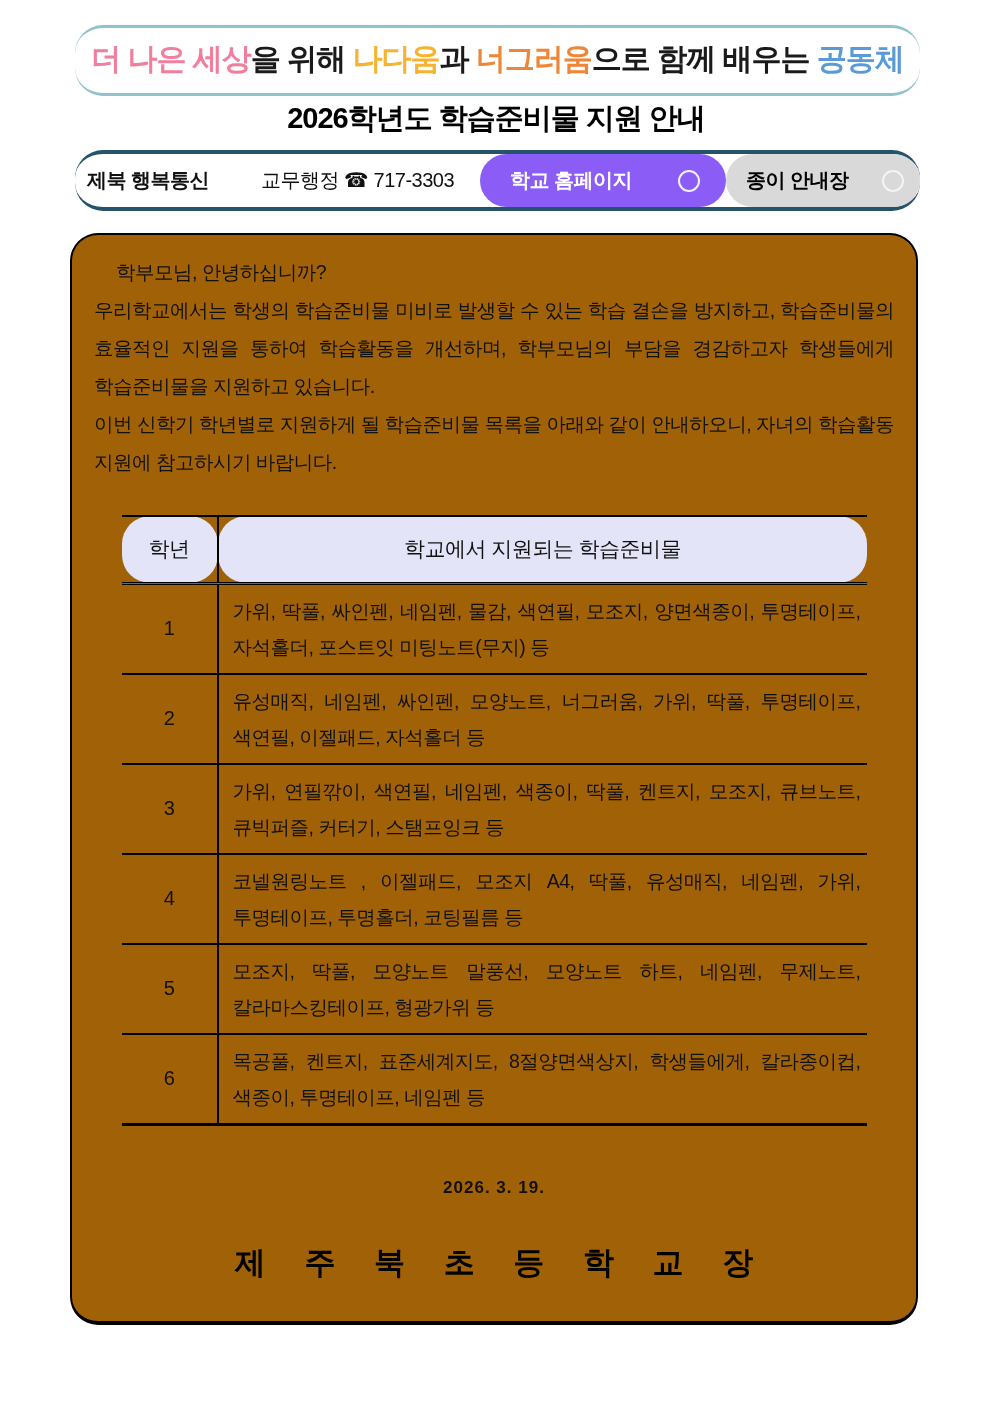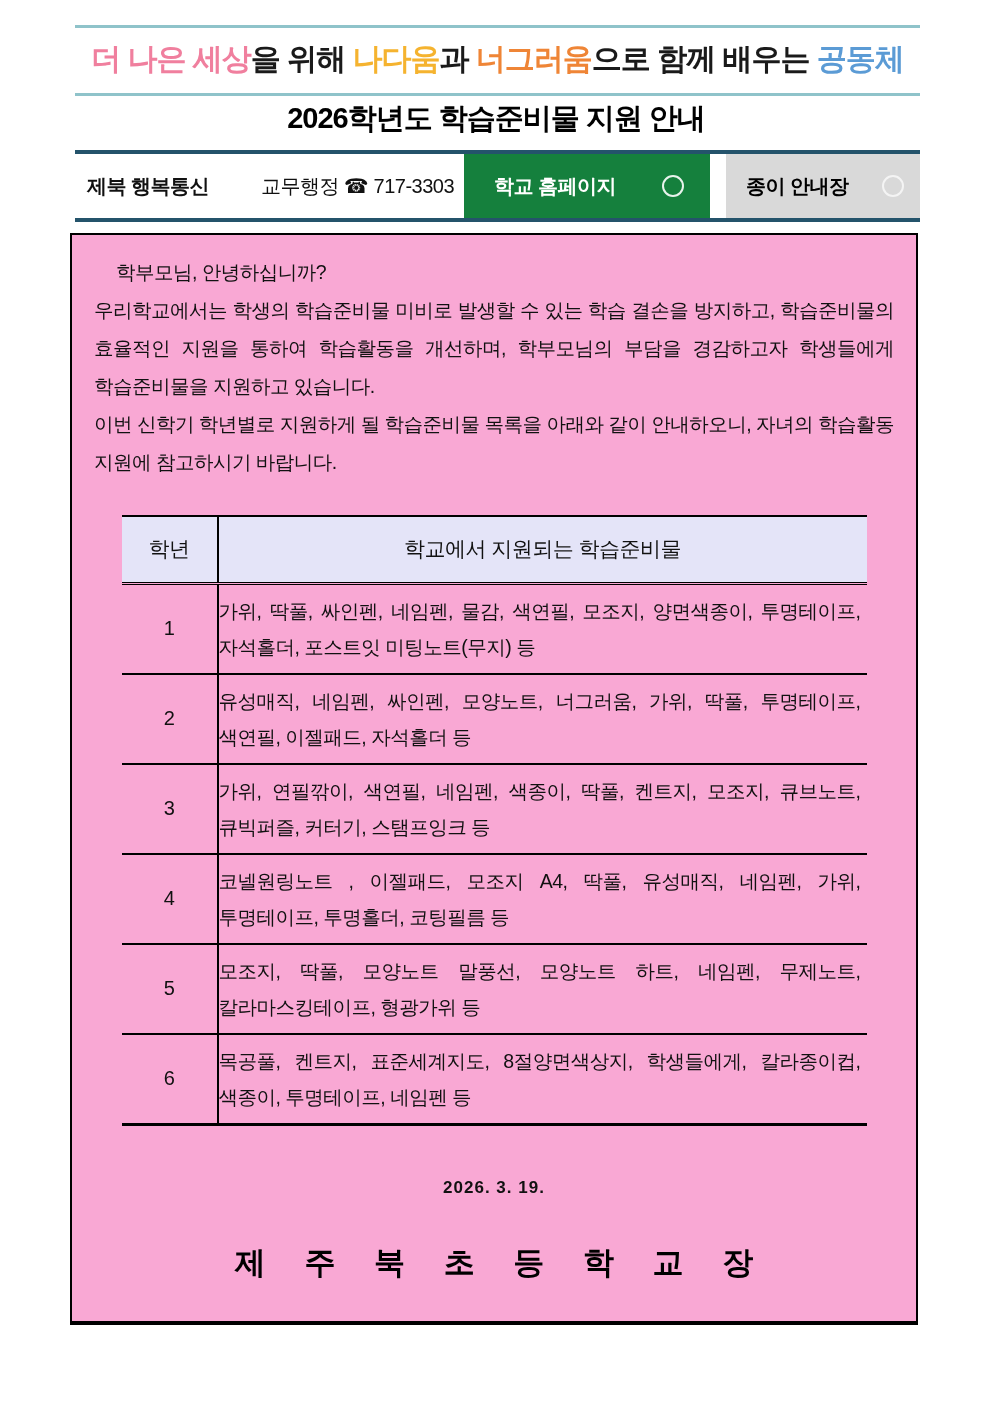--- a/index.html
+++ b/index.html
@@ -1,15 +1,15 @@
 <!DOCTYPE html>
 <html><head>
 <meta charset="utf-8">
 <style>
-  * { margin:0; padding:0; box-sizing:border-box; }
+  * { margin:0; padding:0; box-sizing:border-box;border-radius:28px; }
   html,body { background:#fff; }
   body {
     width:992px; height:1403px;
     font-family:"Liberation Sans","DejaVu Sans",sans-serif;
     color:#111;
     position:relative;
   }
   .page { position:absolute; inset:0; background:#fff; }
 
   
@@ -27,57 +27,57 @@
   
   .doc-title {
     position:absolute; top:99px; left:0; width:100%;
     text-align:center;
     font-size:29px; font-weight:bold; letter-spacing:-1px;
     color:#000;
   }
 
   
   .masthead {
-    position:absolute; top:150px; left:75px; width:845px; height:72px;
+    position:absolute; top:150px; left:75px; width:845px; height:61px;
     border-top:4px solid #24536b;
     border-bottom:4px solid #24536b;
     display:flex; align-items:stretch;
     font-size:20px;
   }
   .masthead .left-info {
     display:flex; align-items:center; flex:1 1 auto;
   }
   .mh-name { font-weight:bold; margin-left:12px; letter-spacing:-0.5px; }
   .mh-contact { margin-left:52px; letter-spacing:-0.5px; }
   .mh-tabs { display:flex; margin-left:auto; }
   .tab {
     display:flex; align-items:center; justify-content:space-between;
     height:100%;
   }
   .tab-blue {
-    width:246px; background:#15803d; color:#fff;
+    width:246px; background:#8b5cf6; color:#fff;
     padding:0 26px 0 30px; font-weight:bold; letter-spacing:-0.5px;
   }
   .tab-gray {
     width:194px; background:#d9d9d9; color:#000;
-    padding:0 16px 0 20px; font-weight:bold; letter-spacing:-0.5px;margin-left:16px;
+    padding:0 16px 0 20px; font-weight:bold; letter-spacing:-0.5px;
   }
   .circle {
     width:22px; height:22px; border-radius:50%;
     border:2px solid rgba(255,255,255,0.9);
     flex:0 0 auto;
   }
   .tab-gray .circle { border-color:#f4f4f4; }
 
   
   .content-box {
     position:absolute; top:233px; left:70px; width:848px; height:1092px;
     border:2px solid #000; border-bottom-width:4px;
     padding:18px 22px 0 22px;
-    background:#f9a8d4;
+    background:#a16207;
   }
   .para {
     font-size:19.5px; line-height:38px; letter-spacing:-0.5px;
     text-align:justify; word-break:keep-all; color:#111;
   }
   .greeting { padding-left:22px; text-align:left; }
 
   
   table.supply-table {
     width:745px; margin:34px auto 0 auto;
@@ -95,21 +95,21 @@
     width:96px; border-right:2px solid #000; text-align:center;
   }
   .supply-table td {
     border-bottom:2px solid #000;
     vertical-align:middle;
     font-size:19.5px; letter-spacing:-0.5px;
   }
   .supply-table tr:last-child td { border-bottom:3px solid #000; }
   .supply-table td.cell-grade { font-size:20px; }
   .supply-table td.cell-items {
-    padding:8px 6px 8px 0; line-height:36px;
+    padding:8px 6px 8px 14px; line-height:36px;
     text-align:justify; word-break:keep-all;
   }
 
   
   .date-line {
     margin-top:52px; text-align:center;
     font-size:17px; font-weight:bold; letter-spacing:1px; color:#111;
   }
   .signature {
     margin-top:44px; text-align:center;

